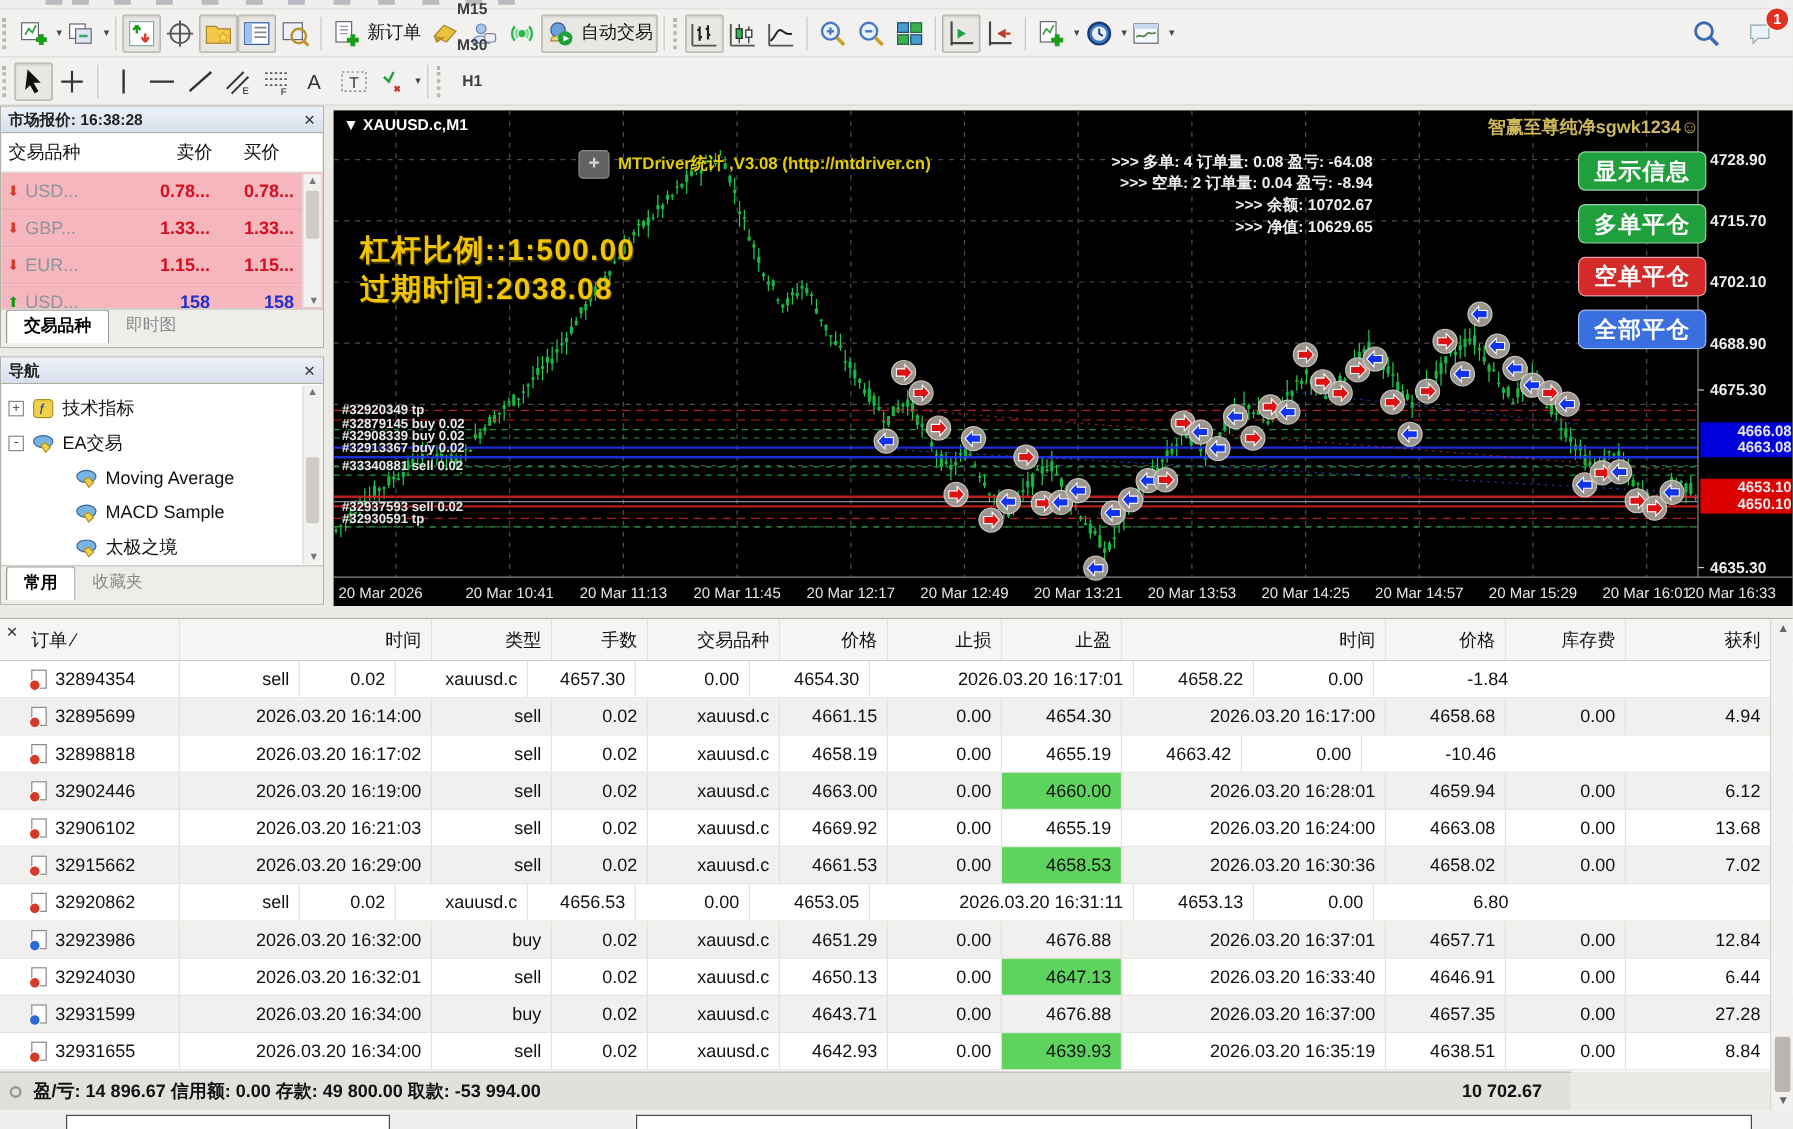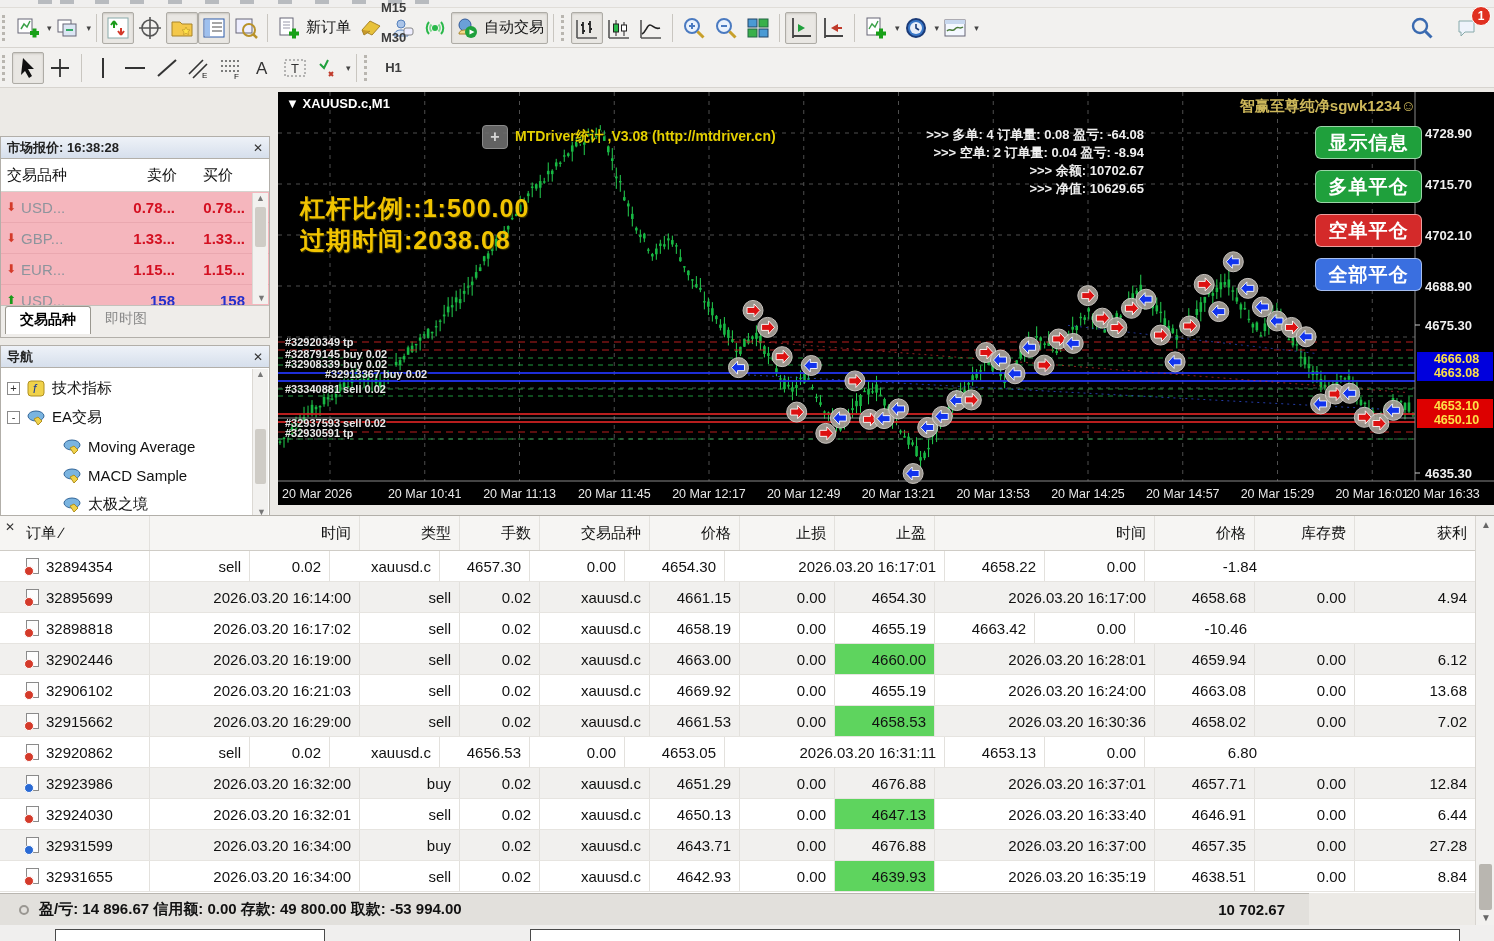--- a/index.html
+++ b/index.html
@@ -19,21 +19,21 @@
   .tbtn.on { background:#e9e7e3; border-color:#aeaca6; box-shadow:inset 0 1px 2px #c9c6c0; }
   .tbtn svg { width:24px; height:24px; }
   .caret { font-size:9px; color:#444; margin-left:3px; }
   .tlabel { font-size:15px; color:#111; margin-left:5px; white-space:nowrap; }
   .tf-btn { height:30px; min-width:40px; display:flex; align-items:center; justify-content:center; font-size:13px; font-weight:bold; color:#3c3c3c; border:1px solid transparent; border-radius:2px; }
   .tf-btn.on { background:#eceae6; border-color:#a8a5a0; box-shadow:inset 0 1px 2px #c9c6c0; }
   .tb-right { position:absolute; right:10px; top:0; height:40px; display:flex; align-items:center; gap:14px; }
   .badge-red { position:absolute; right:-8px; top:-7px; width:20px; height:20px; background:#e03020; border:1px solid #fff; border-radius:50%; color:#fff; font-size:12px; font-weight:bold; display:flex; align-items:center; justify-content:center; }
 
   
-  .panel { position:absolute; background:#fff; border:1px solid #b2afa9;margin-top:48px; }
+  .panel { position:absolute; background:#fff; border:1px solid #b2afa9; }
   .ptitle { height:22px; background:linear-gradient(#eef2f8,#d6dfec); border-bottom:1px solid #b2afa9; display:flex; align-items:center; padding:0 6px; font-size:13px; font-weight:bold; color:#222; }
   .ptitle .x { margin-left:auto; font-size:12px; font-weight:bold; color:#333; cursor:default; }
   .ptabs { position:absolute; left:0; bottom:0; width:100%; height:32px; background:#efedea; border-top:1px solid #c4c1bb; display:flex; align-items:flex-start; padding-left:4px; }
   .ptab { height:28px; padding:4px 14px; font-size:14px; color:#8a8a8a; }
   .ptab.on { background:#fff; border:1px solid #9a978f; border-bottom:none; color:#000; font-weight:bold; border-radius:3px 3px 0 0; }
 
   #mwatch { left:0; top:88px; width:270px; height:202px; }
   .mw-head { display:flex; height:33px; border-bottom:1px solid #d6d3ce; font-size:15px; color:#111; align-items:center; }
   .mw-head div { padding:0 6px; }
   .mw-row { display:flex; height:31px; align-items:center; background:#f5b6bd; border-bottom:1px solid #eaa8b0; font-size:15px; }
@@ -53,42 +53,42 @@
   #chart { position:absolute; left:278px; top:92px; width:1216px; height:413px; background:#000; }
   #chart svg.main { position:absolute; left:0; top:0; }
   .ch-symbol { position:absolute; left:8px; top:4px; color:#fff; font-size:13px; font-weight:bold; }
   .ch-plus { position:absolute; left:204px; top:33px; width:26px; height:24px; background:#6d6d6d; border:1px solid #999; border-radius:4px; color:#eee; font-size:16px; font-weight:bold; text-align:center; line-height:22px; opacity:.9; }
   .ch-ea { position:absolute; left:237px; top:36px; color:#e3cf00; font-size:14px; font-weight:bold; text-shadow:1px 1px 0 #000; white-space:nowrap; }
   .ch-stats { position:absolute; right:350px; top:34px; text-align:right; color:#efefef; font-size:13px; font-weight:bold; line-height:18px; text-shadow:1px 1px 0 #000; }
   .ch-wm { position:absolute; left:22px; color:#f2c400; font-size:25px; font-weight:bold; letter-spacing:1px; text-shadow:1px 1px 1px #443c00; white-space:nowrap; }
   .ch-acct { position:absolute; right:78px; top:5px; color:#cdb75a; font-size:15px; font-weight:bold; white-space:nowrap; }
   .ch-btn { position:absolute; left:1037px; width:107px; height:33px; border-radius:6px; color:#fff; font-size:19px; font-weight:bold; display:flex; align-items:center; justify-content:center; border:1px solid rgba(255,255,255,.55); letter-spacing:1px; }
   .ch-olabel { position:absolute; left:7px; color:#e8e8e8; font-size:11px; font-weight:bold; text-shadow:1px 1px 0 #000; white-space:nowrap; }
-  .px-badge { position:absolute; left:1139px; width:76px; text-align:center; padding:1px 0 1px 3px; color:#fde047; font-size:12.5px; font-weight:bold; line-height:13.5px; }
+  .px-badge { position:absolute; left:1139px; width:76px; text-align:right; padding:1px 0 1px 3px; color:#e5e5e5; font-size:12.5px; font-weight:bold; line-height:13.5px; }
 
   
   #orders { position:absolute; left:0; top:515px; width:1494px; height:378px; background:#fff; border-top:1px solid #b2afa9; }
   .ord-close { position:absolute; left:5px; top:4px; font-size:12px; font-weight:bold; color:#333; z-index:3; }
   .ord-head { display:flex; height:35px; background:#f6f5f3; border-bottom:1px solid #cfccc6; font-size:15px; color:#111; align-items:center; }
   .ord-head div, .ord-row div { padding:0 8px; border-right:1px solid #e3e1dd; height:100%; display:flex; align-items:center; justify-content:flex-end; white-space:nowrap; overflow:hidden; }
   .ord-row { display:flex; height:31px; font-size:15px; color:#111; border-bottom:1px solid #e6e4e0; background:#fff; }
   .ord-row.alt { background:#f1f0ee; }
   .c0 { width:150px; justify-content:flex-start !important; gap:7px; padding-left:26px !important; }
   .c1 { width:210px; } .c2 { width:100px; } .c3 { width:80px; } .c4 { width:110px; }
   .c5 { width:90px; } .c6 { width:95px; } .c7 { width:100px; } .c8 { width:220px; }
   .c9 { width:100px; } .c10 { width:100px; } .c11 { width:120px; border-right:none !important; }
   .tp-hl { background:#5ed45e; }
   .ord-sbar { position:absolute; right:0; top:0; width:19px; height:410px; background:#f2f1ef; border-left:1px solid #d8d5d0; font-size:10px; color:#666; text-align:center; }
   .doc-ico { width:13px; height:16px; background:#fdfdfd; border:1px solid #8a8a8a; position:relative; flex:none; }
   .doc-ico:after { content:""; position:absolute; left:-3px; bottom:-3px; width:8px; height:8px; border-radius:50%; border:1px solid #fff; }
   .doc-ico.sell:after { background:#d43a2a; }
   .doc-ico.buy:after { background:#2a6ad4; }
 
   
-  #statusbar { position:absolute; left:0; top:893px; width:1309px; height:32px; background:#e2e0dc; border-top:1px solid #b9b6b0; display:flex; align-items:center; font-size:15px; font-weight:bold; color:#111;padding-left:11px; }
+  #statusbar { position:absolute; left:0; top:893px; width:1309px; height:32px; background:#e2e0dc; border-top:1px solid #b9b6b0; display:flex; align-items:center; font-size:15px; font-weight:bold; color:#111; }
   #statusbar .dot { width:10px; height:10px; border:2px solid #9a9792; border-radius:50%; margin:0 10px 0 8px; }
   #statusbar .bal { margin-left:auto; padding-right:24px; }
   .strip-bottom { position:absolute; left:0; top:925px; width:1494px; height:16px; background:#f0efee; }
   .strip-bottom .pbox { position:absolute; top:4px; height:12px; background:#fff; border:1px solid #4a4a4a; border-bottom:none; }
 </style>
 </head>
 <body>
 
 <div id="app">
 
@@ -1226,21 +1226,21 @@
     <div id="ch-buttons">
         <div class="ch-btn" style="top:34px;background:#1fa03c;">显示信息</div>
         <div class="ch-btn" style="top:78px;background:#1fa03c;">多单平仓</div>
         <div class="ch-btn" style="top:122px;background:#d42a2a;">空单平仓</div>
         <div class="ch-btn" style="top:166px;background:#3a6fe0;">全部平仓</div>
       </div>
     <div id="ch-olabels">
         <div class="ch-olabel" style="top:244px;">#32920349 tp</div>
         <div class="ch-olabel" style="top:256px;">#32879145 buy 0.02</div>
         <div class="ch-olabel" style="top:266px;">#32908339 buy 0.02</div>
-        <div class="ch-olabel" style="top:276px;margin-left:40px;">#32913367 buy 0.02</div>
+        <div class="ch-olabel" style="top:276px;">#32913367 buy 0.02</div>
         <div class="ch-olabel" style="top:291px;">#33340881 sell 0.02</div>
         <div class="ch-olabel" style="top:325px;">#32937593 sell 0.02</div>
         <div class="ch-olabel" style="top:335px;">#32930591 tp</div>
       </div>
     <div id="ch-badges">
         <div class="px-badge" style="top:260px;background:#0000dd;">4666.08<br>4663.08</div>
         <div class="px-badge" style="top:307px;background:#dd0000;">4653.10<br>4650.10</div>
       </div>
   </div>
 

